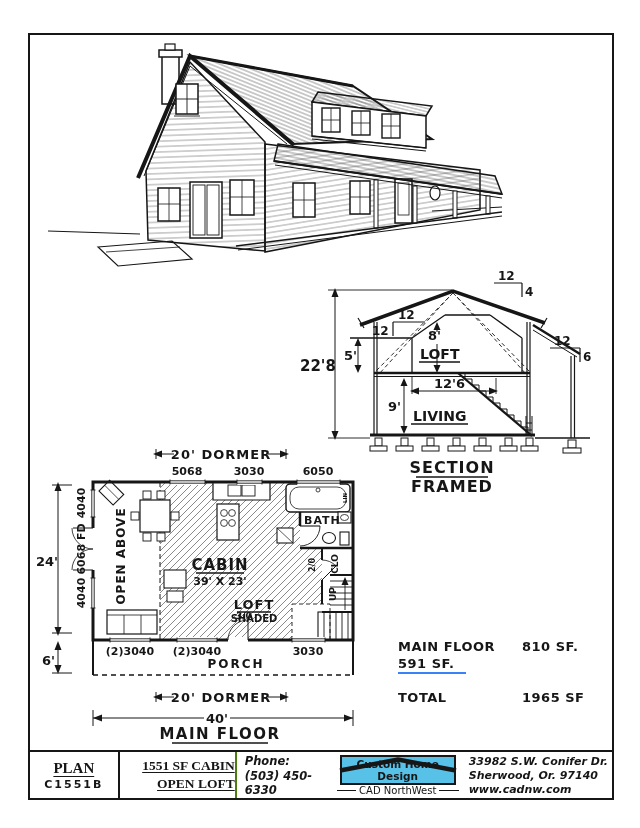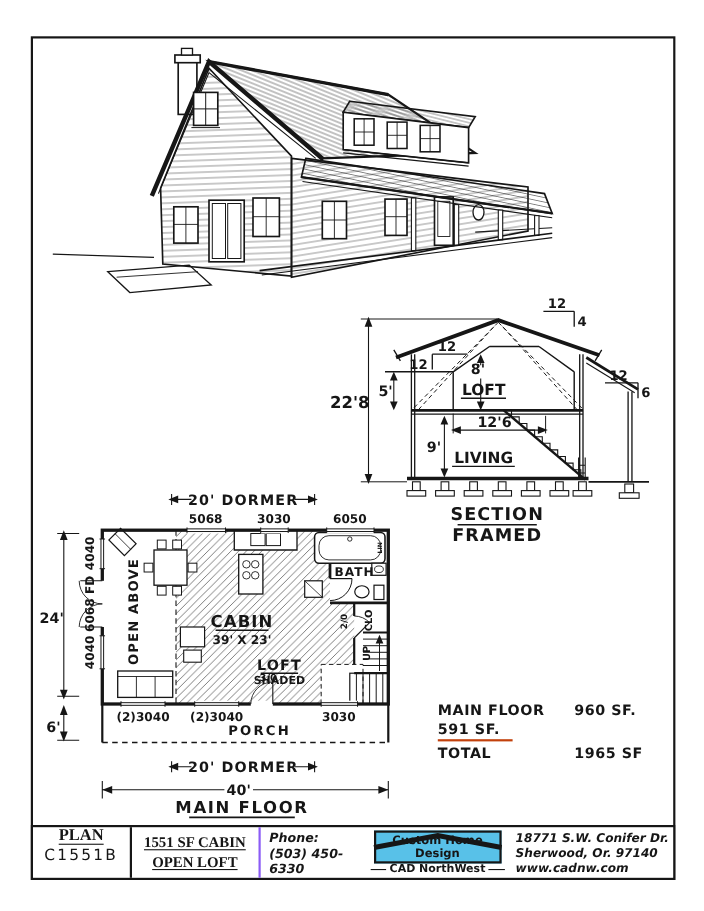--- a/index.html
+++ b/index.html
@@ -7,39 +7,39 @@
          font-family:"DejaVu Sans",sans-serif;color:#161616;}
   .frame{position:absolute;left:28px;top:33px;width:582px;height:763px;border:2.5px solid #161616;}
   svg{position:absolute;overflow:visible;}
   svg text{font-family:"DejaVu Sans",sans-serif;font-weight:bold;fill:#161616;}
   .ln{stroke:#161616;fill:none;}
   .fw{fill:#fff;stroke:#161616;}
   
   .areas{position:absolute;left:398px;top:638px;width:192px;font-size:13px;font-weight:bold;letter-spacing:0.5px;}
   .arow{display:flex;justify-content:space-between;line-height:17px;}
   .aval{width:68px;}
-  .aval.sum{border-bottom:2px solid #c2410c;}
-  .arow.total{margin-top:3px;gap:10px;}
+  .aval.sum{border-bottom:2px solid #3b82f6;}
+  .arow.total{margin-top:15px;gap:10px;}
   
   .footer{position:absolute;left:28px;top:750px;width:582px;height:46px;border:2.5px solid #161616;
           display:flex;align-items:stretch;background:#fff;}
-  .fc1{width:105px;display:flex;flex-direction:column;align-items:center;justify-content:flex-start;}
-  .fc2{width:138px;border-left:2px solid #161616;border-right:2px solid #8b5cf6;
-       display:flex;flex-direction:column;align-items:center;justify-content:center;}
+  .fc1{width:105px;display:flex;flex-direction:column;align-items:center;justify-content:center;}
+  .fc2{width:138px;border-left:2px solid #161616;border-right:2px solid #4d7c0f;
+       display:flex;flex-direction:column;align-items:flex-end;justify-content:center;}
   .fc3{flex:1;display:flex;align-items:center;gap:8px;padding:2px 4px 0 8px;}
   .plan-word{font-family:"Liberation Serif",serif;font-size:15px;font-weight:bold;
              text-decoration:underline;text-underline-offset:3px;}
-  .plan-num{font-size:14px;letter-spacing:2px;font-weight:normal;margin-top:1px;}
+  .plan-num{font-size:11px;letter-spacing:2px;font-weight:bold;margin-top:1px;}
   .ft-title{font-family:"Liberation Serif",serif;font-size:13.5px;font-weight:bold;
             text-decoration:underline;text-underline-offset:2px;line-height:1.35;}
   .phone{font-style:italic;font-weight:bold;font-size:11.5px;line-height:1.3;width:82px;}
   .logo{width:126px;display:flex;flex-direction:column;align-items:center;}
   .logo-box{width:116px;box-sizing:border-box;background:#58c1e8;border:2px solid #161616;
             font-size:10.5px;font-weight:bold;text-align:center;padding:1px 0;margin-top:-2px;}
-  .cadline{width:122px;display:flex;align-items:center;gap:3px;font-size:10px;font-weight:bold;}
+  .cadline{width:122px;display:flex;align-items:center;gap:3px;font-size:10px;font-weight:normal;}
   .cadline::before,.cadline::after{content:"";flex:1;border-top:1.5px solid #161616;}
   .addr{font-style:italic;font-weight:bold;font-size:11px;line-height:1.25;white-space:nowrap;}
 </style>
 </head>
 <body>
 
 <div class="sheet">
   <div class="frame"></div>
 
   <svg style="left:40px;top:40px" width="470" height="235" viewBox="0 0 470 235">
@@ -414,21 +414,21 @@
       <text x="189" y="285" font-size="13" text-anchor="middle">40'</text>
 
       <text x="192" y="301" font-size="15" text-anchor="middle" letter-spacing="1.5">MAIN FLOOR</text>
       <path class="ln" d="M144,305 H240" stroke-width="1.6"></path>
     </g>
   </svg>
 
   <div class="areas">
     <div class="arow">
       <span>MAIN FLOOR</span>
-      <span class="aval">960 SF.</span>
+      <span class="aval">810 SF.</span>
     </div>
     <div class="arow">
       <span class="aval sum">591 SF.</span>
     </div>
     <div class="arow total">
       <span>TOTAL</span>
       <span class="aval">1965 SF</span>
     </div>
   </div>
 
@@ -449,19 +449,19 @@
       <div class="logo">
         <svg width="124" height="15" viewBox="0 0 124 15">
           <path d="M4,13.5 L62,2.5 L120,13.5" fill="none" stroke="#161616" stroke-width="4.5"></path>
         </svg>
         <div class="logo-box">Custom Home Design</div>
         <div class="cadline">
             <span>CAD NorthWest</span>
           </div>
       </div>
       <div class="addr">
-        <div>18771 S.W. Conifer Dr.</div>
+        <div>33982 S.W. Conifer Dr.</div>
         <div>Sherwood, Or. 97140</div>
         <div>www.cadnw.com</div>
       </div>
     </div>
   </div>
 </div>
 
 </body></html>

